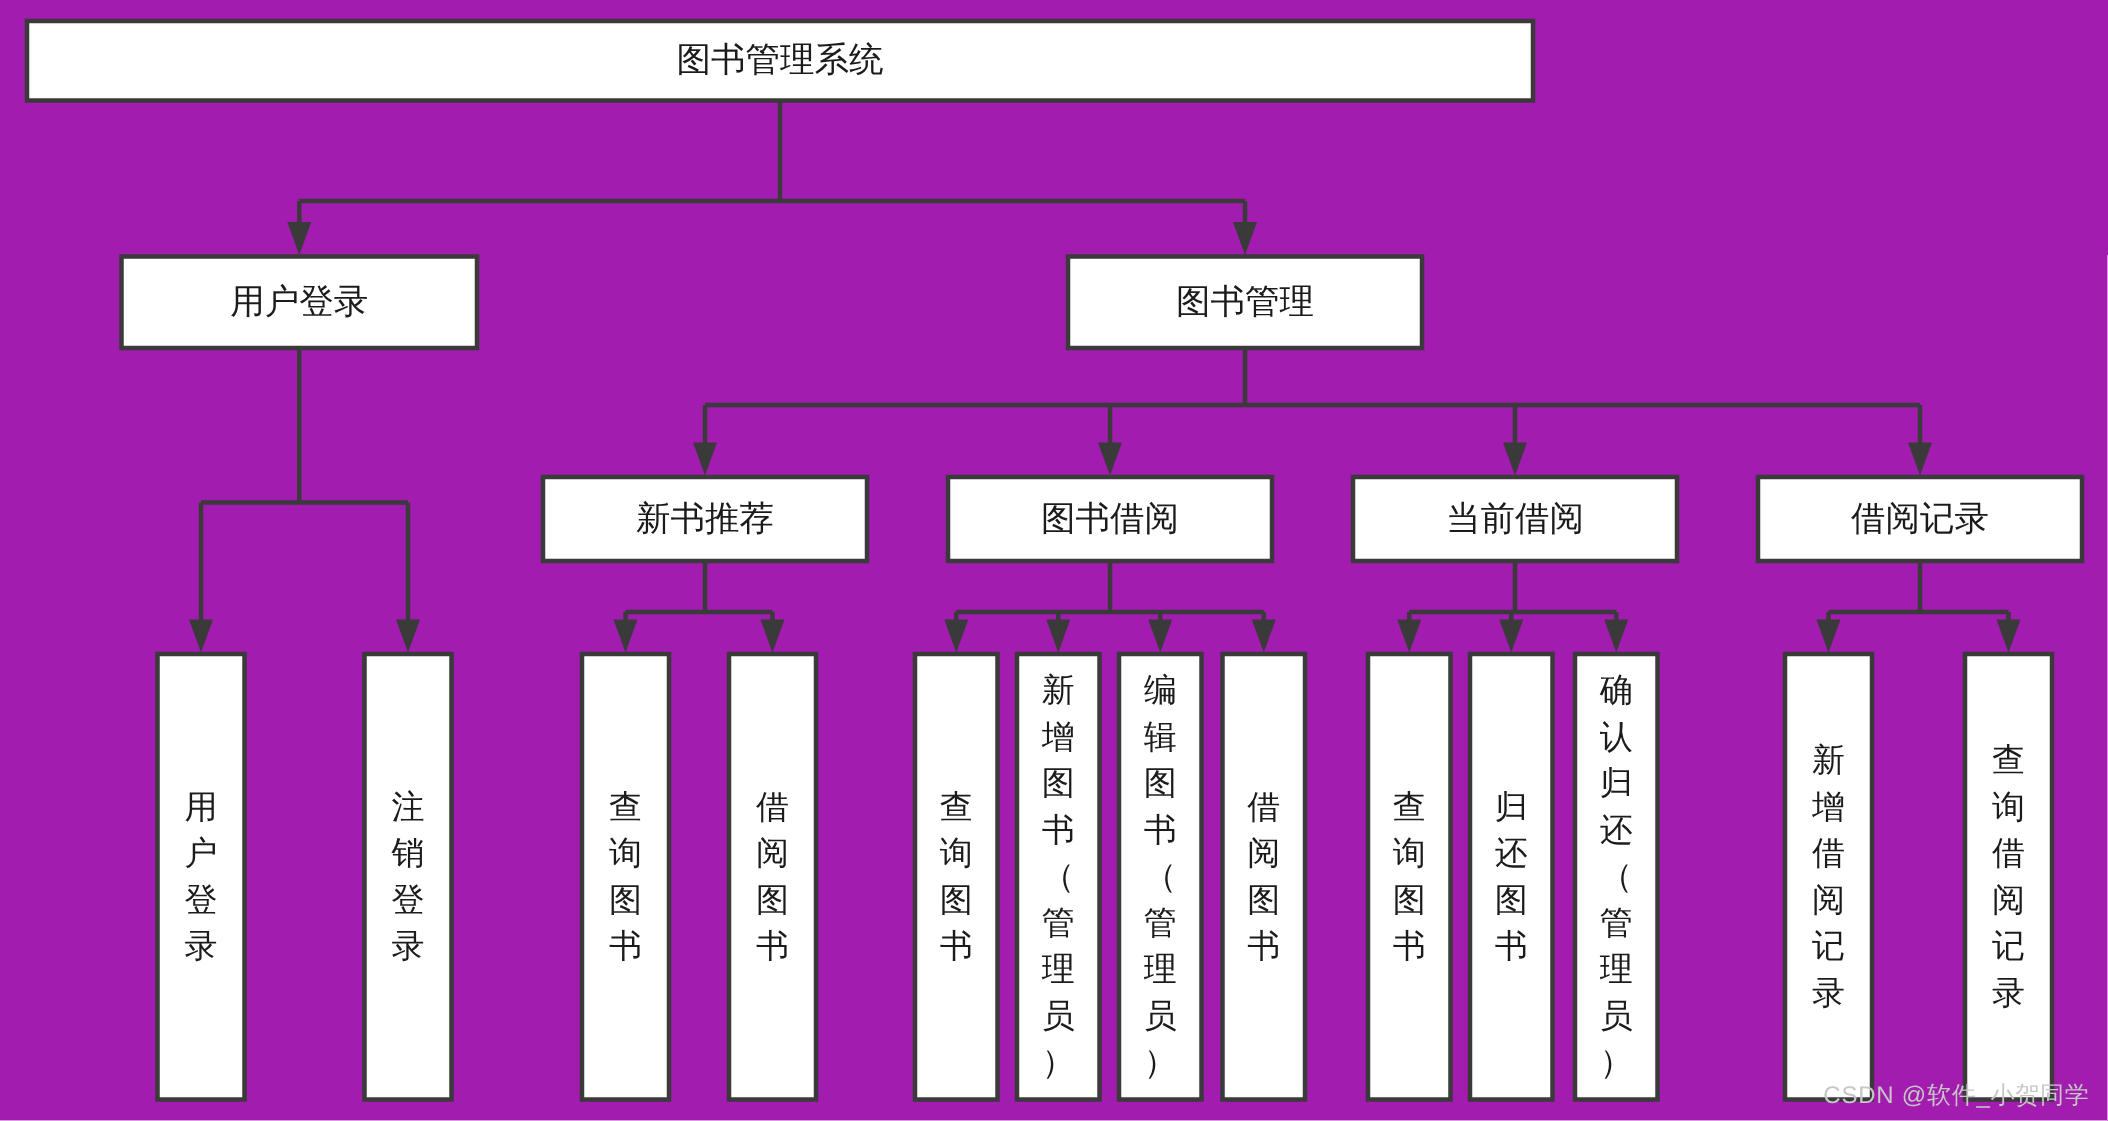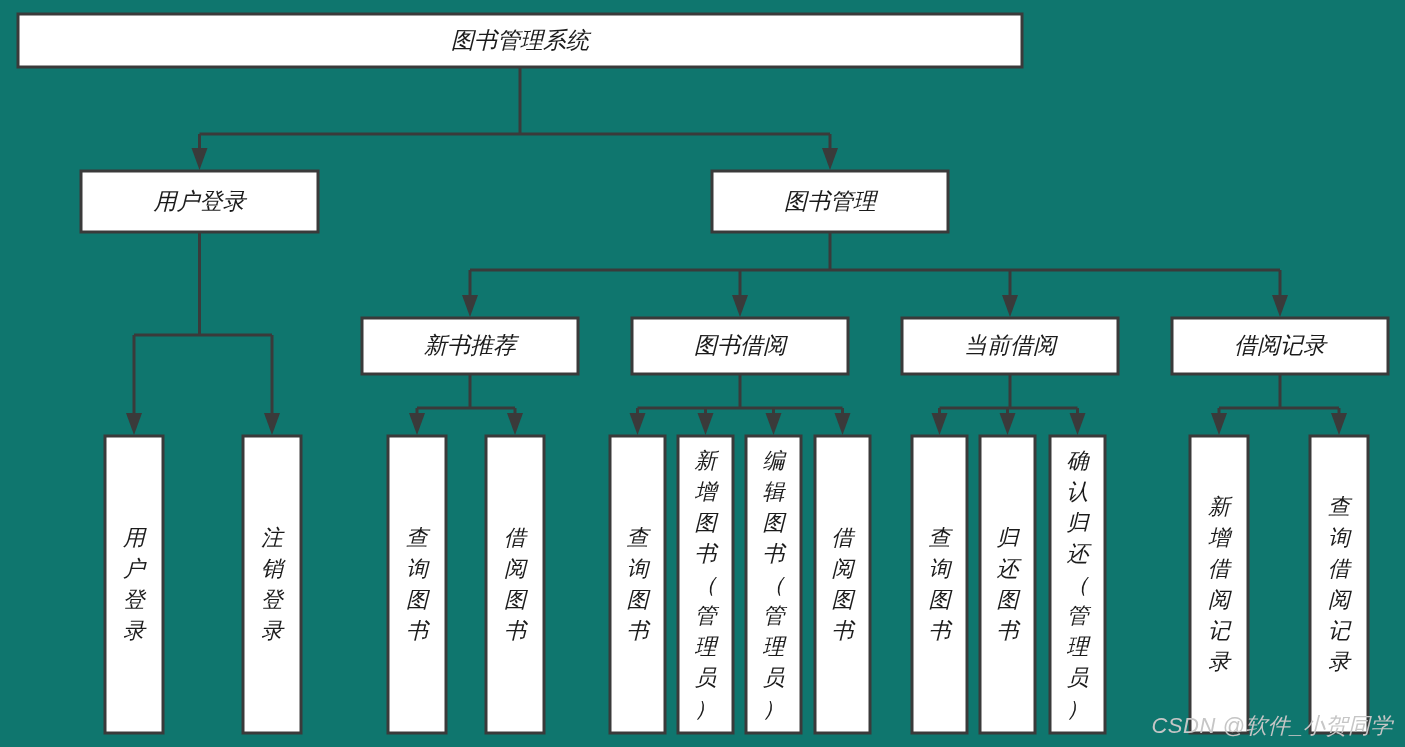--- a/index.html
+++ b/index.html
@@ -7,23 +7,22 @@
     padding: 0;
     background: #ffffff;
   }
   body {
     font-family: "Liberation Sans", "DejaVu Sans", sans-serif;
   }
   #diagram-root {
     position: relative;
     width: 1405px;
     height: 747px;
-    background: #0f766e;
+    background: #a21caf;
     overflow: hidden;
-    font-style: italic;
   }
   svg.flow {
     position: absolute;
     left: 0;
     top: 0;
     width: 1405px;
     height: 747px;
     display: block;
   }
   .node-rect {
@@ -50,21 +49,21 @@
     white-space: pre;
   }
   .node-label.vertical {
     font-size: 22px;
   }
   .watermark {
     position: absolute;
     right: 12px;
     bottom: 6px;
     color: #c6c6c6;
-    font-size: 22px;
+    font-size: 16px;
     font-family: "Liberation Sans", "DejaVu Sans", sans-serif;
     letter-spacing: 0.5px;
     white-space: nowrap;
     pointer-events: none;
     text-align: right;
   }
 </style>
 </head>
 <body>
 

